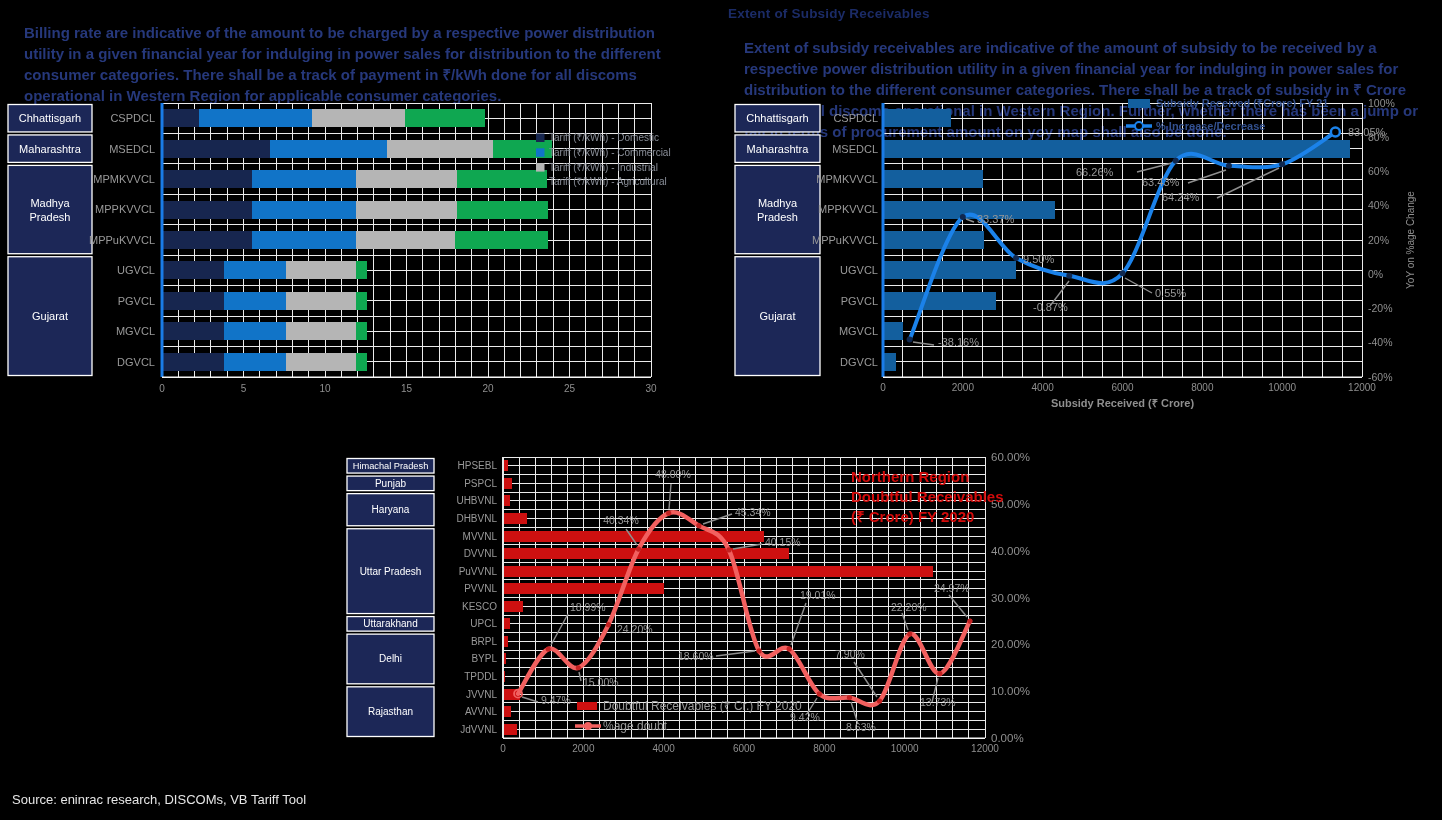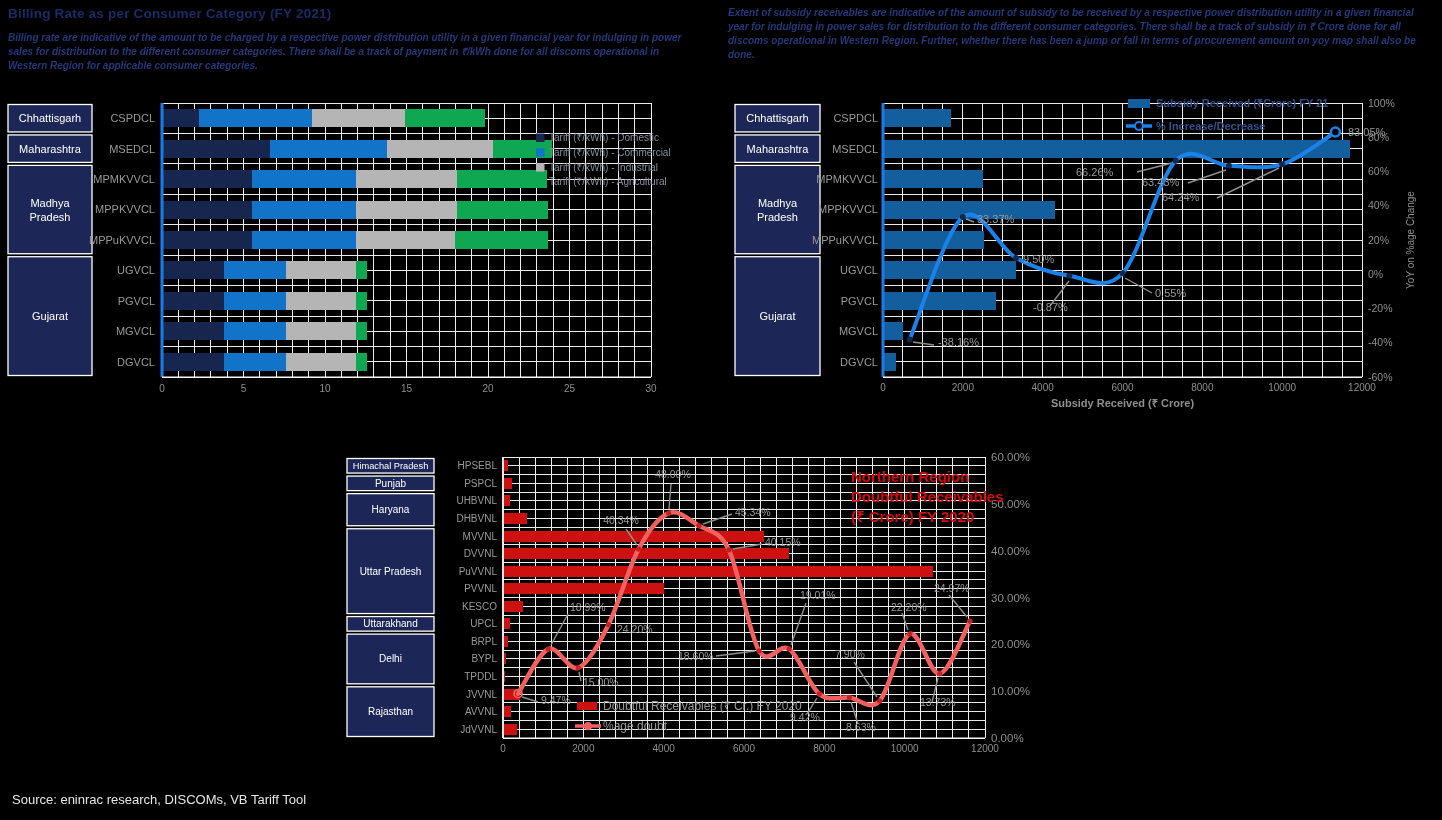--- a/index.html
+++ b/index.html
@@ -1,35 +1,35 @@
 <!DOCTYPE html>
 <html><head>
 <meta charset="utf-8">
 <style>
   html,body{margin:0;padding:0;background:#000;}
   .page{position:relative;width:1442px;height:820px;background:#000;overflow:hidden;
         font-family:"Liberation Sans",sans-serif;}
   .hdr h2{margin:0 0 10px 0;font-size:13.5px;font-weight:700;color:#1b2b66;letter-spacing:.2px;}
-  .hdr p{margin:0;font-size:10px;line-height:1.4;font-weight:700;color:#26387b;font-style:italic;}
+  .hdr p{margin:16px;font-size:15px;line-height:1.4;font-weight:700;color:#26387b;}
   .hdr{position:absolute;}
   #hdrL{left:8px;top:6px;width:692px;}
   #hdrR{left:728px;top:6px;width:706px;}
   .src{position:absolute;left:12px;top:792px;font-size:13px;color:#e5e5e5;}
   svg{position:absolute;}
   text{font-family:"Liberation Sans",sans-serif;}
 </style>
 </head>
 <body>
 
 <div class="page">
   <div class="hdr" id="hdrL">
-    <h2>Billing Rate as per Consumer Category (FY 2021)</h2>
     <p>Billing rate are indicative of the amount to be charged by a respective power distribution utility in a given financial year for indulging in power sales for distribution to the different consumer categories. There shall be a track of payment in ₹/kWh done for all discoms operational in Western Region for applicable consumer categories.</p>
   </div>
   <div class="hdr" id="hdrR">
+    <h2>Extent of Subsidy Receivables</h2>
     <p>Extent of subsidy receivables are indicative of the amount of subsidy to be received by a respective power distribution utility in a given financial year for indulging in power sales for distribution to the different consumer categories. There shall be a track of subsidy in ₹ Crore done for all discoms operational in Western Region. Further, whether there has been a jump or fall in terms of procurement amount on yoy map shall also be done.</p>
   </div>
   <svg id="c1" width="720" height="312" style="left:0;top:95px">
       <g stroke="#ffffff" stroke-width="1" shape-rendering="crispEdges" opacity="0.92">
         <line x1="162" y1="8" x2="162" y2="282"></line>
         <line x1="178.3" y1="8" x2="178.3" y2="282"></line>
         <line x1="194.6" y1="8" x2="194.6" y2="282"></line>
         <line x1="210.9" y1="8" x2="210.9" y2="282"></line>
         <line x1="227.2" y1="8" x2="227.2" y2="282"></line>
         <line x1="243.5" y1="8" x2="243.5" y2="282"></line>

